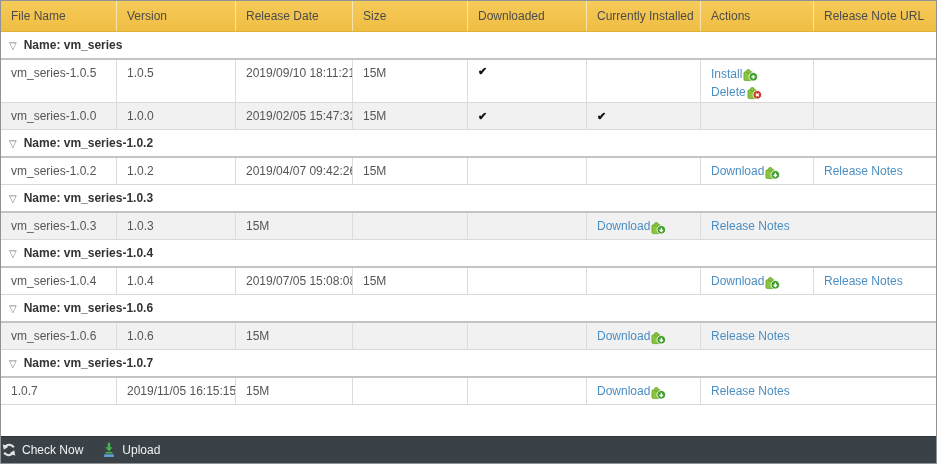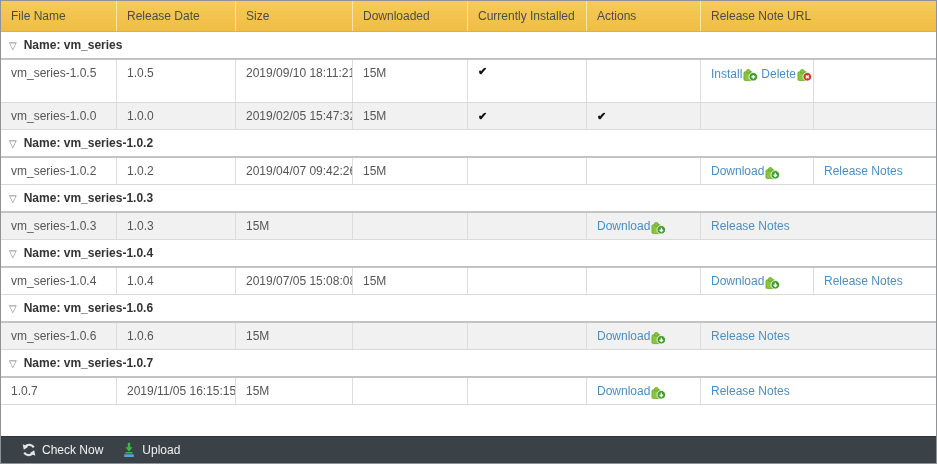--- a/index.html
+++ b/index.html
@@ -44,43 +44,44 @@
     display:flex;align-items:center;
     padding:2px 16px 2px 10px;
     border-right:1px solid #dcdcdc;
     white-space:nowrap;overflow:hidden;color:#555;
   }
   .row .td:last-child{border-right:none;}
   .row.tall{min-height:43px;}
   .row.tall .td{align-items:flex-start;padding-top:6px;}
   .check{font-size:11px;color:#111;font-weight:bold;line-height:1;}
   a.link{color:#4b8ec2;text-decoration:none;cursor:pointer;}
-  .actions-stack{display:flex;flex-direction:row;gap:3px;}
+  .actions-stack{display:flex;flex-direction:column;gap:3px;}
   .action{display:flex;align-items:center;line-height:14px;}
   .action svg{margin-left:1px;position:relative;top:1px;}
   .filler{flex:1 1 auto;background:#fff;}
   
   .footer{
     flex:0 0 27px;height:27px;
     background:#3b4247;border-top:1px solid #2e3438;
     display:flex;align-items:center;
-    padding-left:20px;gap:18px;
+    padding-left:0;gap:18px;
   }
   .footer-btn{
     display:flex;align-items:center;gap:5px;
     color:#f1f2f3;cursor:pointer;white-space:nowrap;
   }
 </style>
 </head>
 <body>
 
 <div class="app">
 
   <div class="thead grid" id="thead">
       <div class="th">File Name</div>
+      <div class="th">Version</div>
       <div class="th">Release Date</div>
       <div class="th">Size</div>
       <div class="th">Downloaded</div>
       <div class="th">Currently Installed</div>
       <div class="th">Actions</div>
       <div class="th">Release Note URL</div>
     </div>
 
   <div class="table-body" id="tbody">
       <div class="group-header">

